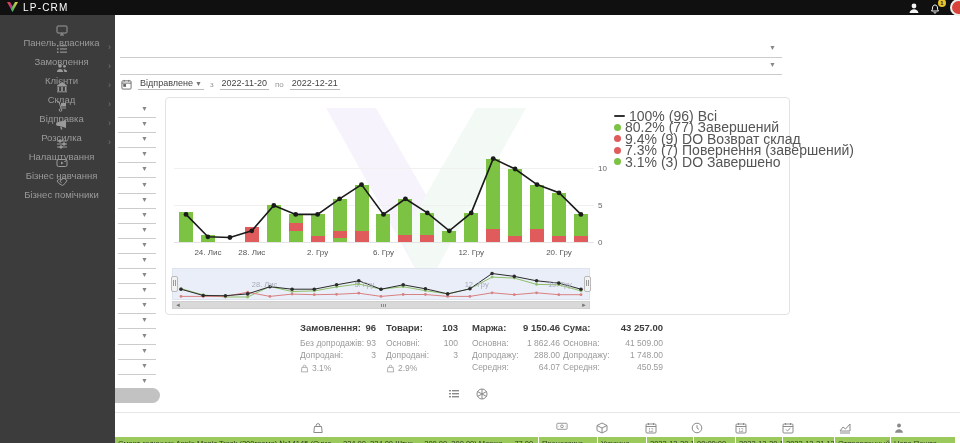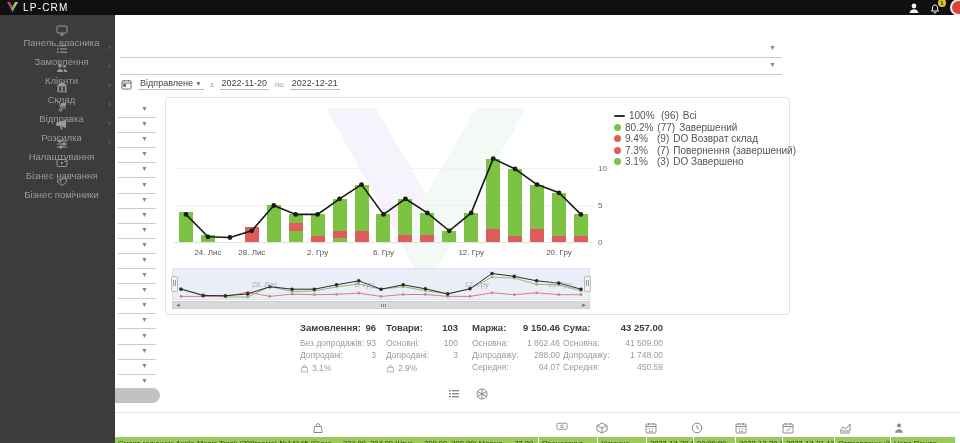--- a/index.html
+++ b/index.html
@@ -30,21 +30,21 @@
   .date-row{position:absolute;left:121px;top:77px;height:14px;display:flex;align-items:center;gap:6px;font-size:9px;color:#444;}
   .cal-ic{width:11px;height:11px;color:#666;}
   .u{border-bottom:1px solid #bbb;padding:0 2px 1px 2px;}
   .grey{color:#999;font-size:8px;}
   .dcaret{color:#777;font-size:7px;margin-left:2px;}
   .search-pill{position:absolute;left:70px;top:388px;width:80px;height:15px;background:#c2c2c2;
                border-radius:8px;color:#fff;font-size:13px;text-align:left;padding-right:10px;line-height:15px;z-index:5;}
   
   .card{position:absolute;left:165px;top:97px;width:625px;height:218px;background:#fff;
         border:1px solid #e2e2e2;border-radius:4px;box-sizing:border-box;}
-  .legend{position:absolute;left:448px;top:12px;font-size:10px;color:#555;}
+  .legend{position:absolute;left:448px;top:12px;font-size:14px;color:#555;}
   .lg-row{display:flex;align-items:center;height:11.5px;gap:4px;white-space:nowrap;}
   .sw-line{width:11px;height:2px;background:#333;border-radius:1px;}
   .sw-dot{width:7px;height:7px;border-radius:50%;}
   .lg-pct{display:inline-block;min-width:28px;}
   .gridline{position:absolute;height:1px;background:#f0f0f0;left:8px;width:420px;}
   .ytick{position:absolute;left:432px;font-size:8px;color:#666;transform:translateY(-4px);}
   .xtick{position:absolute;top:150px;font-size:8px;color:#555;transform:translateX(-50%);white-space:nowrap;}
   .seg{position:absolute;width:14px;}
   .chart-svg{position:absolute;left:0;top:0;pointer-events:none;}
   .watermark{position:absolute;left:120px;top:0px;opacity:.06;pointer-events:none;}

